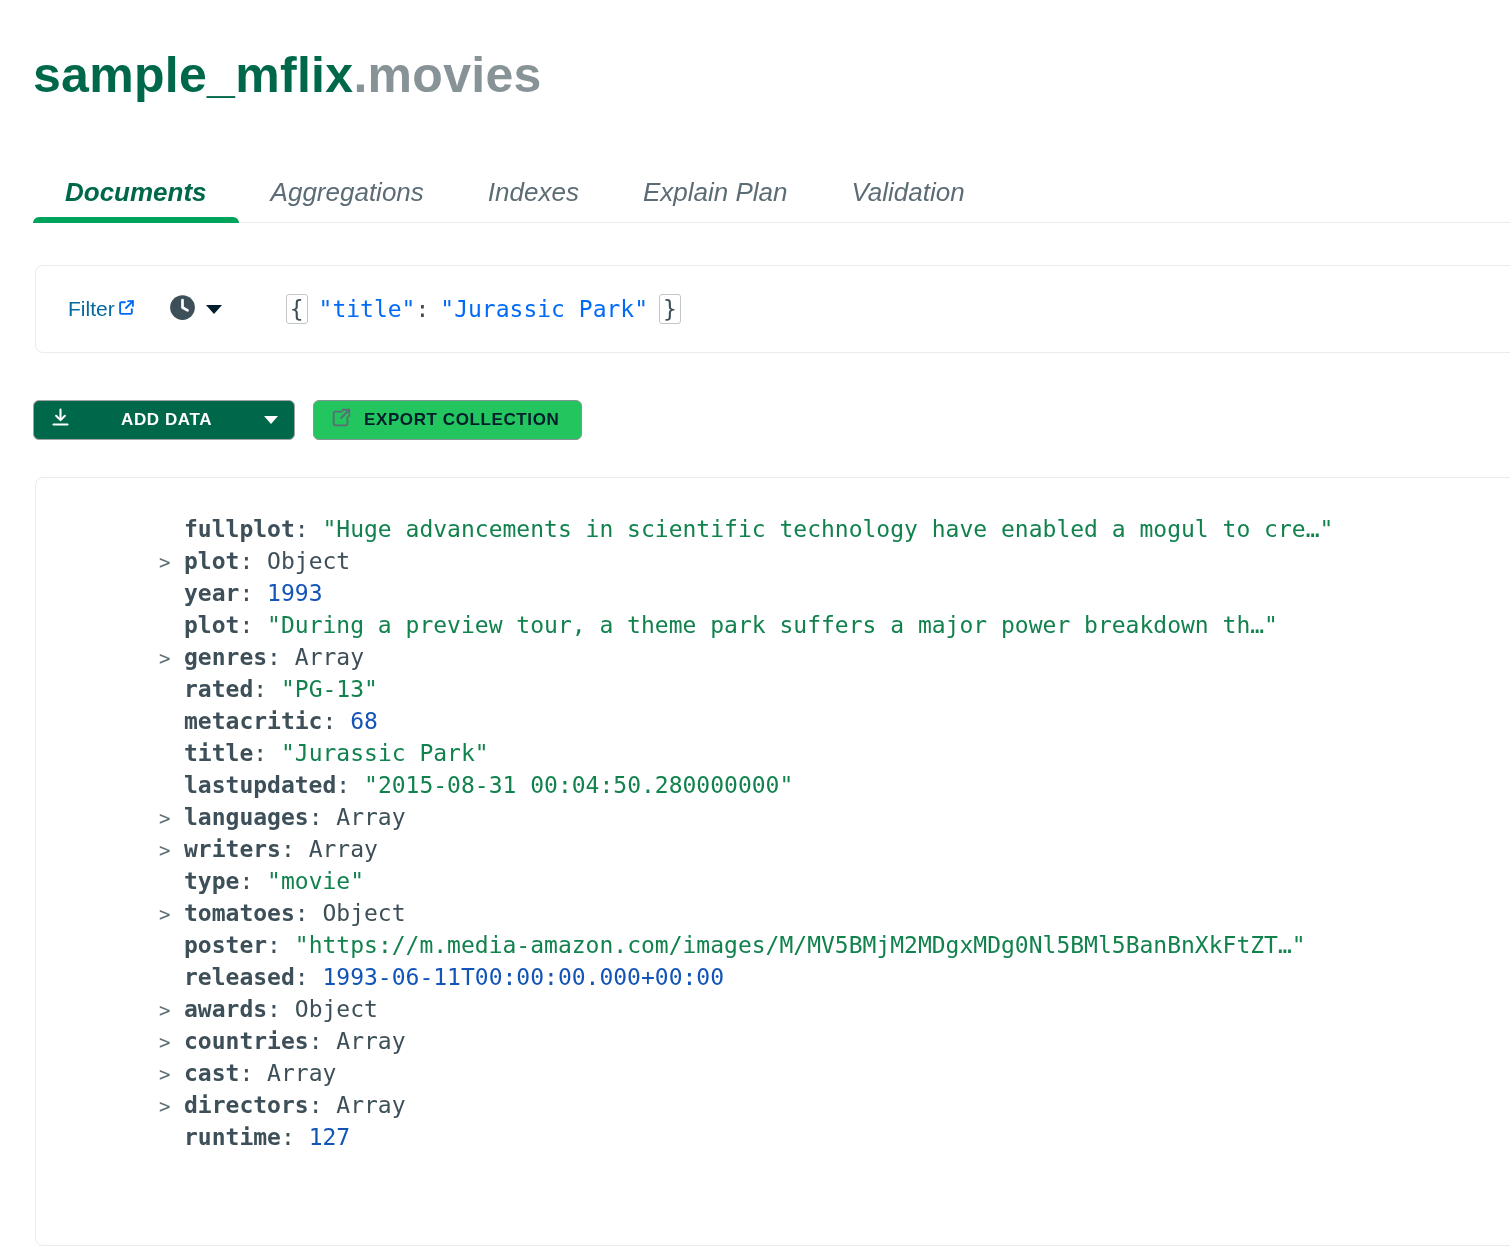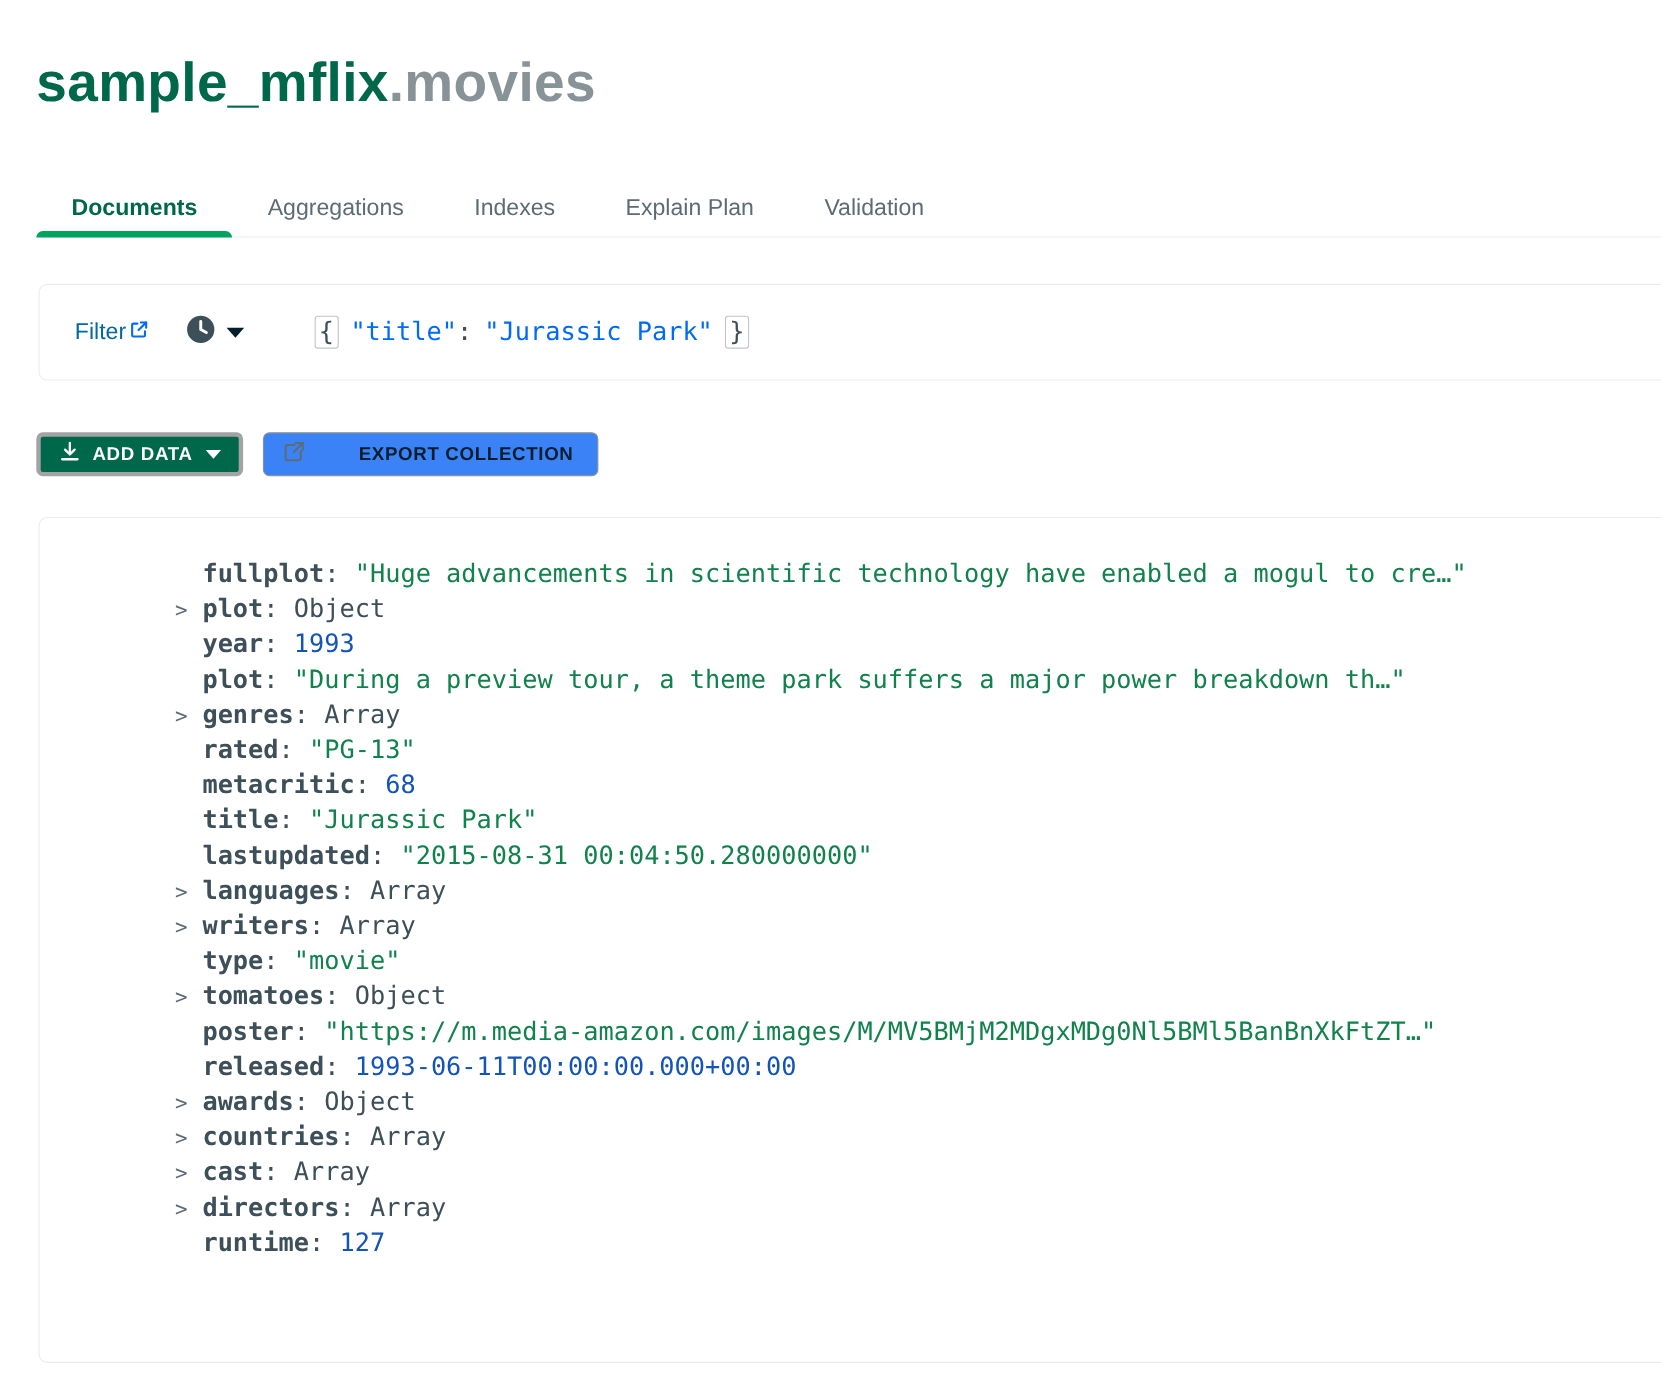--- a/index.html
+++ b/index.html
@@ -27,24 +27,25 @@
   
   .tab-bar {
     display: flex;
     margin: 55px 0 0 33px;
     width: calc(100% - 33px);
     box-shadow: inset 0 -1px 0 #E8EDEB;
   }
   .tab {
     position: relative;
     padding: 22px 32px 15px 32px;
-    font-size: 21px;
+    font-size: 26px;
     color: #5C6C75;
     cursor: pointer;
     white-space: nowrap;
+    font-style: italic;
   }
   .tab.active { color: #00684A; font-weight: bold; }
   .tab.active::after {
     content: "";
     position: absolute;
     left: 0; right: 0; bottom: 0;
     height: 6px;
     border-radius: 6px 6px 0 0;
     background: #00A35C;
   }
@@ -117,35 +118,35 @@
     font-size: 17px;
     font-weight: bold;
     letter-spacing: 0.6px;
     cursor: pointer;
     user-select: none;
   }
   .btn-primary {
     background: #00684A;
     color: #ffffff;
     padding: 0 16px 0 16px;
-    border: 4px solid #a3a3a3;
+    border: 1px solid #a3a3a3;
+    gap: 40px;
   }
   .btn-primary .lbl { margin: 0 12px 0 10px; }
   .btn-primary .caret {
     width: 0; height: 0;
     border-left: 7px solid transparent;
     border-right: 7px solid transparent;
     border-top: 8px solid #ffffff;
   }
   .btn-secondary {
-    background: #3b82f6;
+    background: #22c55e;
     color: #001E2B;
     border: 1px solid #889397;
     padding: 0 22px 0 16px;
-    gap: 36px;
   }
   .btn-secondary .lbl { margin-left: 12px; }
 
   
   .doc-card {
     margin: 37px 0 0 35px;
     width: 1490px;
     height: 769px;
     border: 1px solid #E8EDEB;
     border-radius: 8px;

